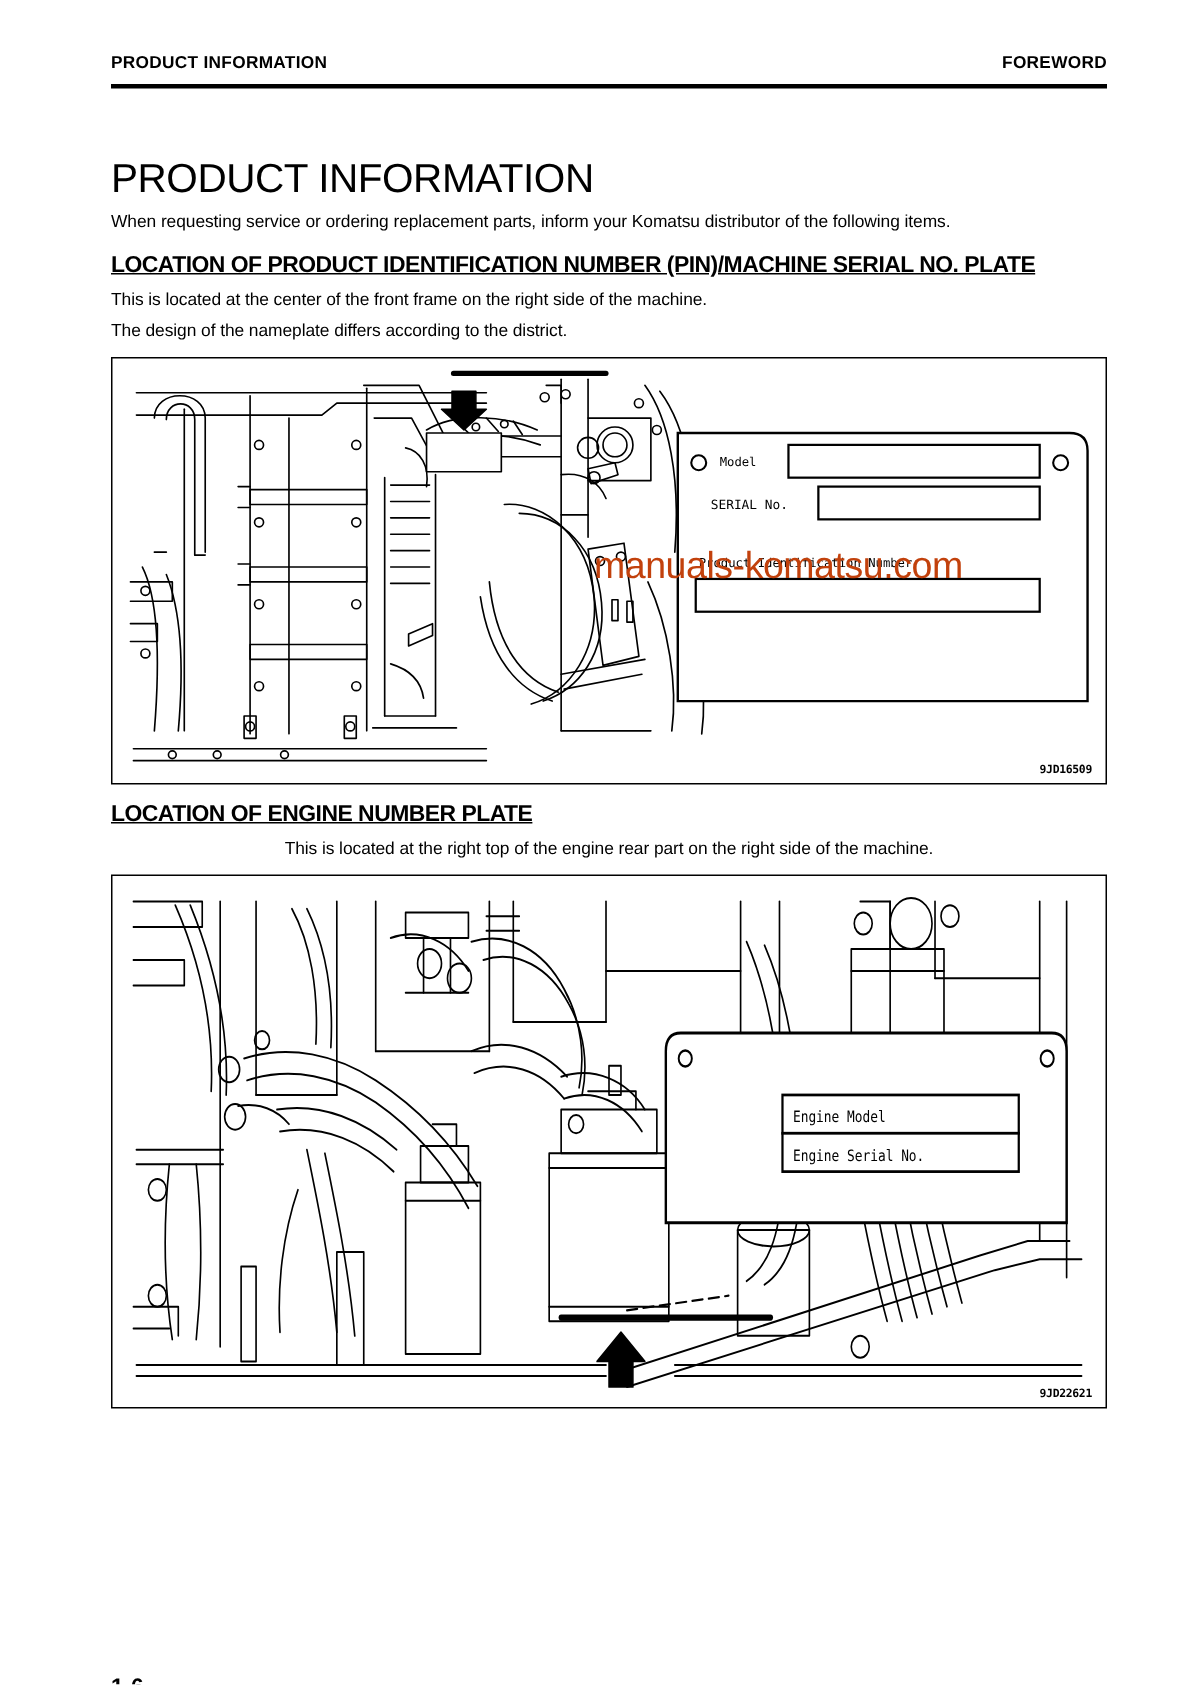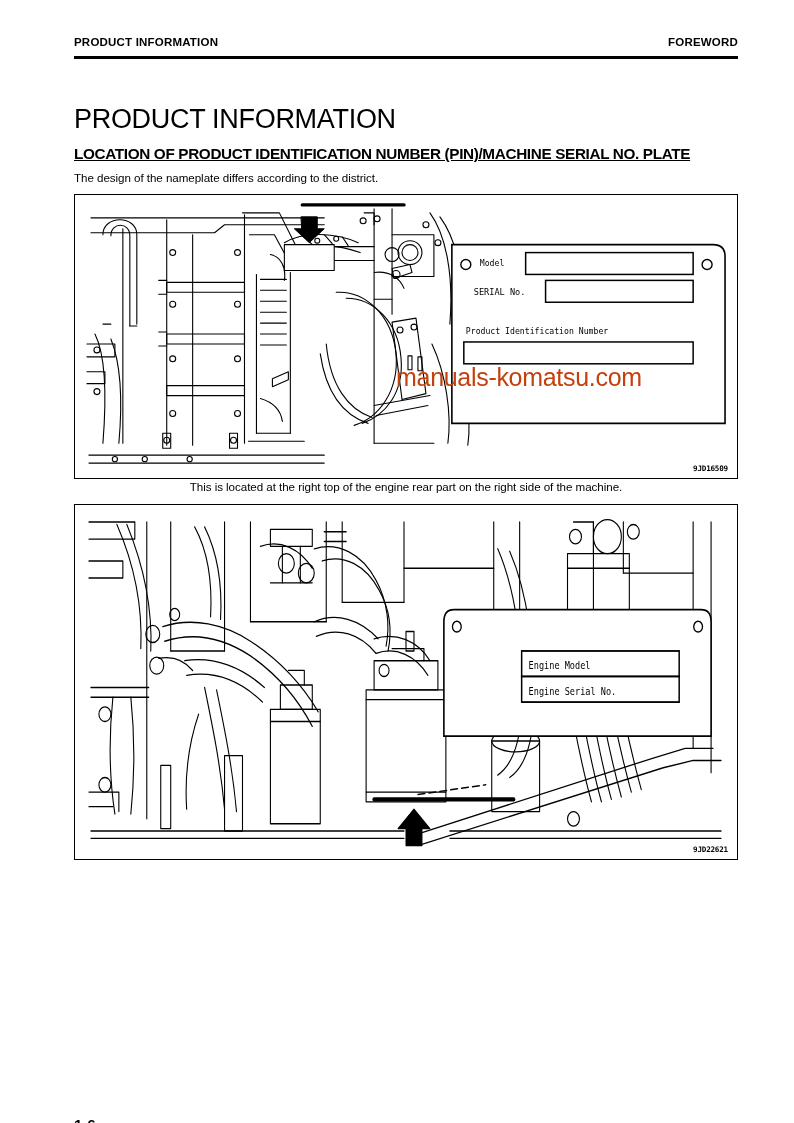--- a/index.html
+++ b/index.html
@@ -121,23 +121,25 @@
 
   <div class="runhead">
     <span>PRODUCT INFORMATION</span>
     <span>FOREWORD</span>
   </div>
   <div class="runhead-rule"></div>
 
   <div class="content">
 
     <h1 class="doc-title">PRODUCT INFORMATION</h1>
+    <p class="body-line">When requesting service or ordering replacement parts, inform your Komatsu distributor of the following items.</p>
 
     <h2 class="sec-title">LOCATION OF PRODUCT IDENTIFICATION NUMBER (PIN)/MACHINE SERIAL NO. PLATE</h2>
     <div class="pre-fig-lines">
+      <p class="body-line">This is located at the center of the front frame on the right side of the machine.</p>
       <p class="body-line">The design of the nameplate differs according to the district.</p>
     </div>
 
     <div class="figure" style="width:664px;height:285px;">
       <svg class="fig-svg" viewBox="0 0 664 285" preserveAspectRatio="none">
         <g fill="none" stroke="#000" stroke-width="1.1" stroke-linejoin="round" stroke-linecap="round">
 
           <path d="M16 23 L250 23"></path>
           <path d="M16 38 L140 38 L150 30 L250 30"></path>
 
@@ -256,20 +258,21 @@
           <text x="400" y="101" font-family="DejaVu Sans Mono, monospace" font-size="8.6" fill="#000">SERIAL No.</text>
           <rect x="472" y="86" width="148" height="22" fill="#fff" stroke="#000" stroke-width="1.5"></rect>
 
           <text x="392" y="140" font-family="DejaVu Sans Mono, monospace" font-size="8.2" fill="#000">Product Identification Number</text>
           <rect x="390" y="148" width="230" height="22" fill="#fff" stroke="#000" stroke-width="1.5"></rect>
         </g>
       </svg>
       <span class="fig-id">9JD16509</span>
     </div>
 
+    <h2 class="sec-title">LOCATION OF ENGINE NUMBER PLATE</h2>
     <p class="body-line" style="margin-bottom:8px;text-align:center;">This is located at the right top of the engine rear part on the right side of the machine.</p>
 
     <div class="figure" style="width:664px;height:356px;">
       <svg class="fig-svg" viewBox="0 0 664 291" preserveAspectRatio="none">
         <g fill="none" stroke="#000" stroke-width="1.1" stroke-linejoin="round" stroke-linecap="round">
 
           <path d="M14 14 L60 14 L60 28 L14 28"></path>
           <path d="M14 46 L48 46 L48 60 L14 60"></path>
           <path d="M72 14 L72 258"></path>
           <path d="M96 14 L96 120"></path>

